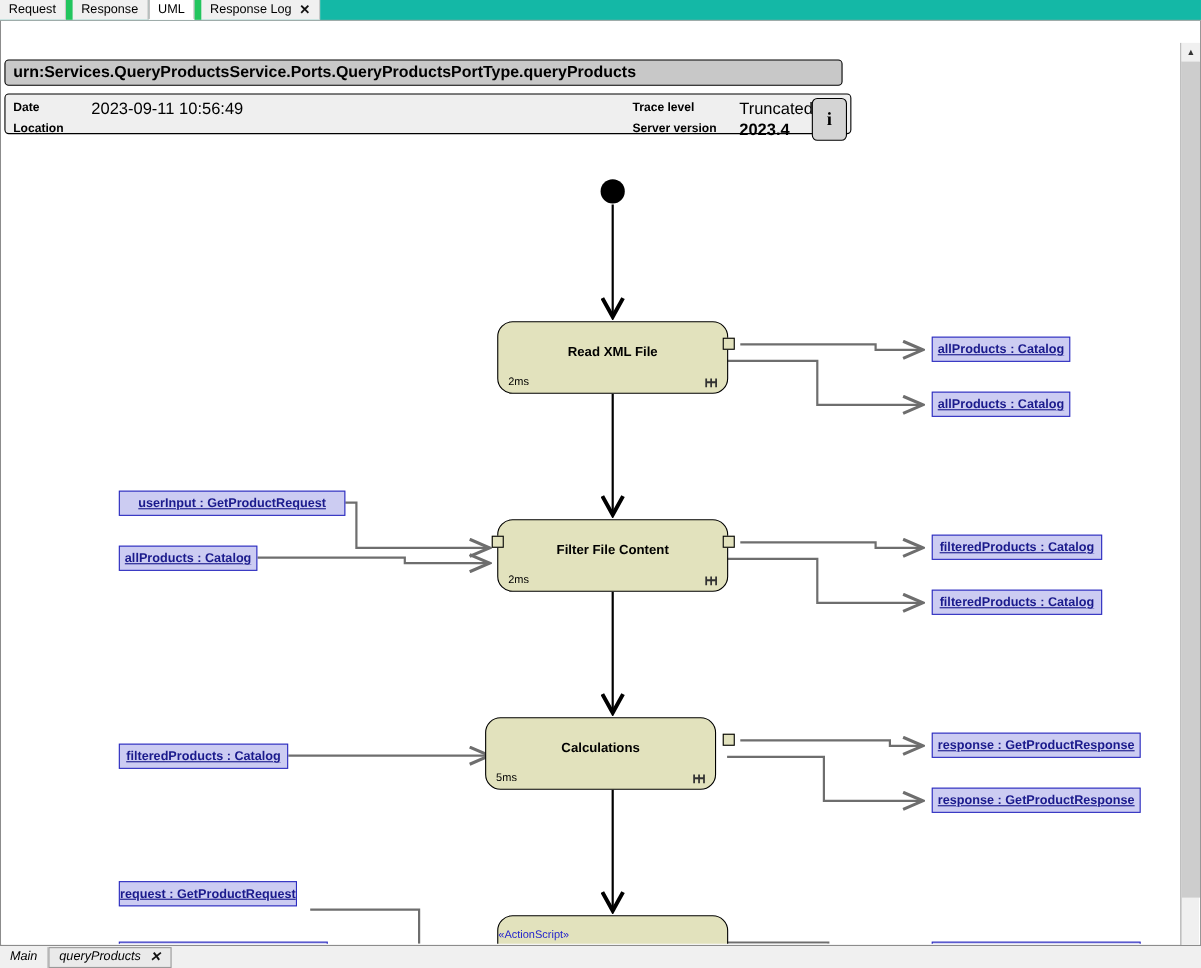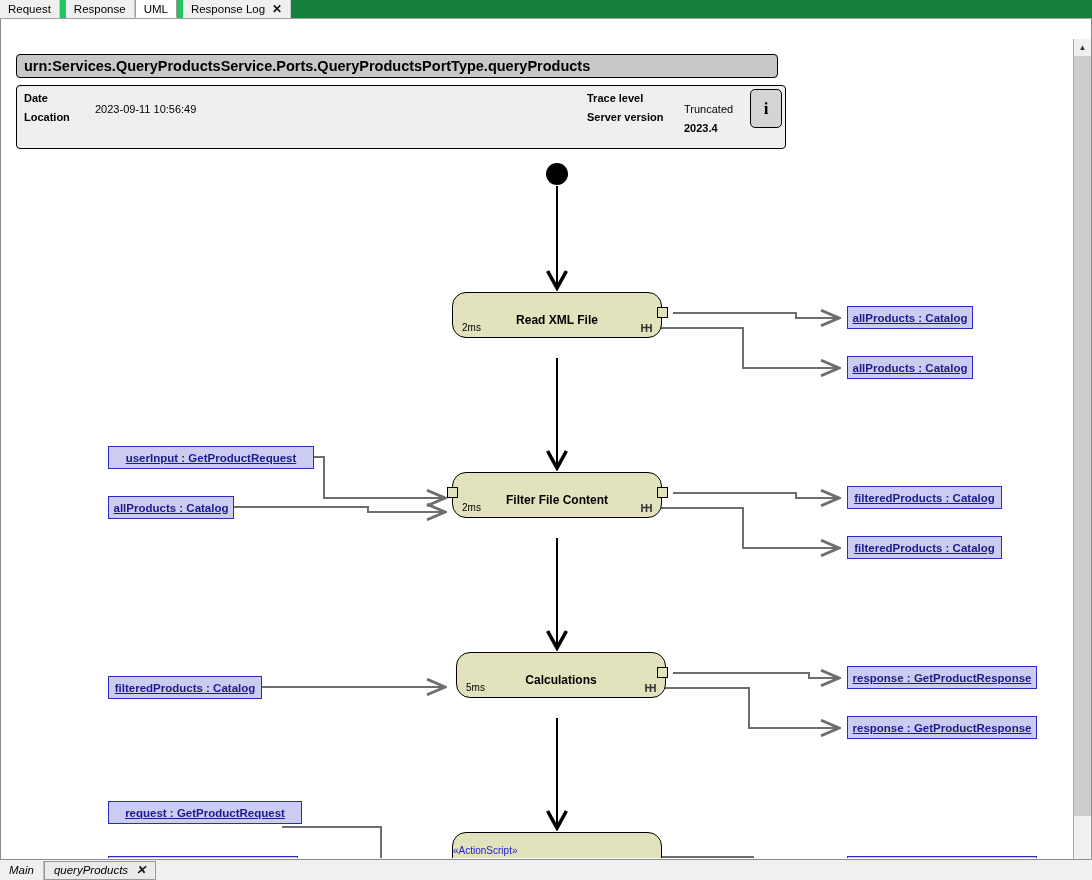--- a/index.html
+++ b/index.html
@@ -7,21 +7,21 @@
     margin: 0; padding: 0;
     width: 1092px; height: 880px;
     overflow: hidden;
     background: #f0f0f0;
     font-family: "Liberation Sans", sans-serif;
   }
 
   
   #tabstrip {
     position: absolute; left: 0; top: 0; width: 1092px; height: 19px;
-    background: #15803d;
+    background: #14b8a6;
     display: flex; align-items: flex-end;
     border-bottom: 1px solid #a0a0a0;
   }
   .ttab {
     height: 18px; line-height: 17px;
     padding: 0 8px;
     font-size: 11.5px; color: #000;
     border-left: 6px solid #22c55e;
     border-right: 1px solid #c8c8c8;
     background: #f0f0f0;
@@ -51,50 +51,50 @@
   #canvas {
     position: absolute; left: 0; top: 0;
     width: 1064px; height: 839px;
     background: #ffffff;
     overflow: hidden;
   }
   #svglayer { position: absolute; left: 0; top: 0; }
 
   
   #infocard {
-    position: absolute; left: 15px; top: 35px;
+    position: absolute; left: 3px; top: 35px;
     width: 770px; height: 78px;
   }
   #titlebar {
     position: absolute; left: 0; top: 0; width: 762px; height: 24px;
     background: #c8c8c8;
     border: 1px solid #000; border-radius: 4px;
     font-size: 14.5px; font-weight: bold; color: #000;
     line-height: 22px; padding-left: 7px;
     white-space: nowrap; overflow: hidden;
   }
   #metabox {
-    position: absolute; left: 0; top: 31px; width: 770px; height: 64px;
+    position: absolute; left: 0; top: 31px; width: 770px; height: 37px;
     background: #efefef;
     border: 1px solid #000; border-radius: 4px;
   }
   .mlabel { position: absolute; font-size: 11px; font-weight: bold; color: #000; }
-  .mval   { position: absolute; font-size: 11px; color: #000; white-space: nowrap; margin-top: 12px; }
+  .mval   { position: absolute; font-size: 15px; color: #000; white-space: nowrap; }
   #ibtn {
     position: absolute; right: 3px; top: 3px; width: 32px; height: 39px;
     background: #d4d4d4; border: 1px solid #000; border-radius: 5px;
     font-size: 17px; font-weight: bold; color: #000;
     display: flex; align-items: center; justify-content: center;
     font-family: "Liberation Serif", serif;
   }
 
   
   .act {
     position: absolute;
-    width: 210px; height: 46px;
+    width: 210px; height: 66px;
     background: #e2e2bd;
     border: 1px solid #000;
     border-radius: 14px;
   }
   .act-name {
     position: absolute; left: 0; right: 0; top: 20px;
     text-align: center; font-size: 12px; font-weight: bold; color: #000;
   }
   .act-stereo {
     position: absolute; left: 0; right: 0; top: 12px;
@@ -256,21 +256,21 @@
     <div class="act" style="left:451px; top:453px;">
       <div class="act-name">Filter File Content</div>
       <div class="act-time">2ms</div>
       <svg class="act-icon" viewBox="0 0 13 13">
         <path d="M2,3 L2,11 M6.5,3 L6.5,11 M11,3 L11,11 M2,6.5 L11,6.5" stroke="#333" stroke-width="1.6" fill="none"></path>
       </svg>
     </div>
     <div class="pin" style="left:656px; top:468px;"></div>
     <div class="pin" style="left:446px; top:468px;"></div>
 
-    <div class="act" style="left:455px; top:633px;">
+    <div class="act" style="left:440px; top:633px;">
       <div class="act-name">Calculations</div>
       <div class="act-time">5ms</div>
       <svg class="act-icon" viewBox="0 0 13 13">
         <path d="M2,3 L2,11 M6.5,3 L6.5,11 M11,3 L11,11 M2,6.5 L11,6.5" stroke="#333" stroke-width="1.6" fill="none"></path>
       </svg>
     </div>
     <div class="pin" style="left:656px; top:648px;"></div>
 
     <div class="act" style="left:451px; top:813px; height:66px;">
       <div class="act-stereo">«ActionScript»</div>
@@ -281,21 +281,21 @@
     <div class="dobj" style="left:846px; top:337px; width:126px;">allProducts : Catalog</div>
     <div class="dobj" style="left:846px; top:467px; width:155px;">filteredProducts : Catalog</div>
     <div class="dobj" style="left:846px; top:517px; width:155px;">filteredProducts : Catalog</div>
     <div class="dobj" style="left:846px; top:647px; width:190px;">response : GetProductResponse</div>
     <div class="dobj" style="left:846px; top:697px; width:190px;">response : GetProductResponse</div>
     <div class="dobj" style="left:846px; top:837px; width:190px;">response : GetProductResponse</div>
 
     <div class="dobj" style="left:107px; top:427px; width:206px;">userInput : GetProductRequest</div>
     <div class="dobj" style="left:107px; top:477px; width:126px;">allProducts : Catalog</div>
     <div class="dobj" style="left:107px; top:657px; width:154px;">filteredProducts : Catalog</div>
-    <div class="dobj" style="left:107px; top:782px; width:194px;">request : GetProductRequest</div>
+    <div class="dobj" style="left:107px; top:782px; width:162px;">request : GetProductRequest</div>
     <div class="dobj" style="left:107px; top:837px; width:190px;">response : GetProductResponse</div>
 
   </div>
 
   <div id="vscroll">
     <div class="sbtn" id="sbup">▲</div>
     <div id="sbthumb"></div>
 
   </div>
 </div>

